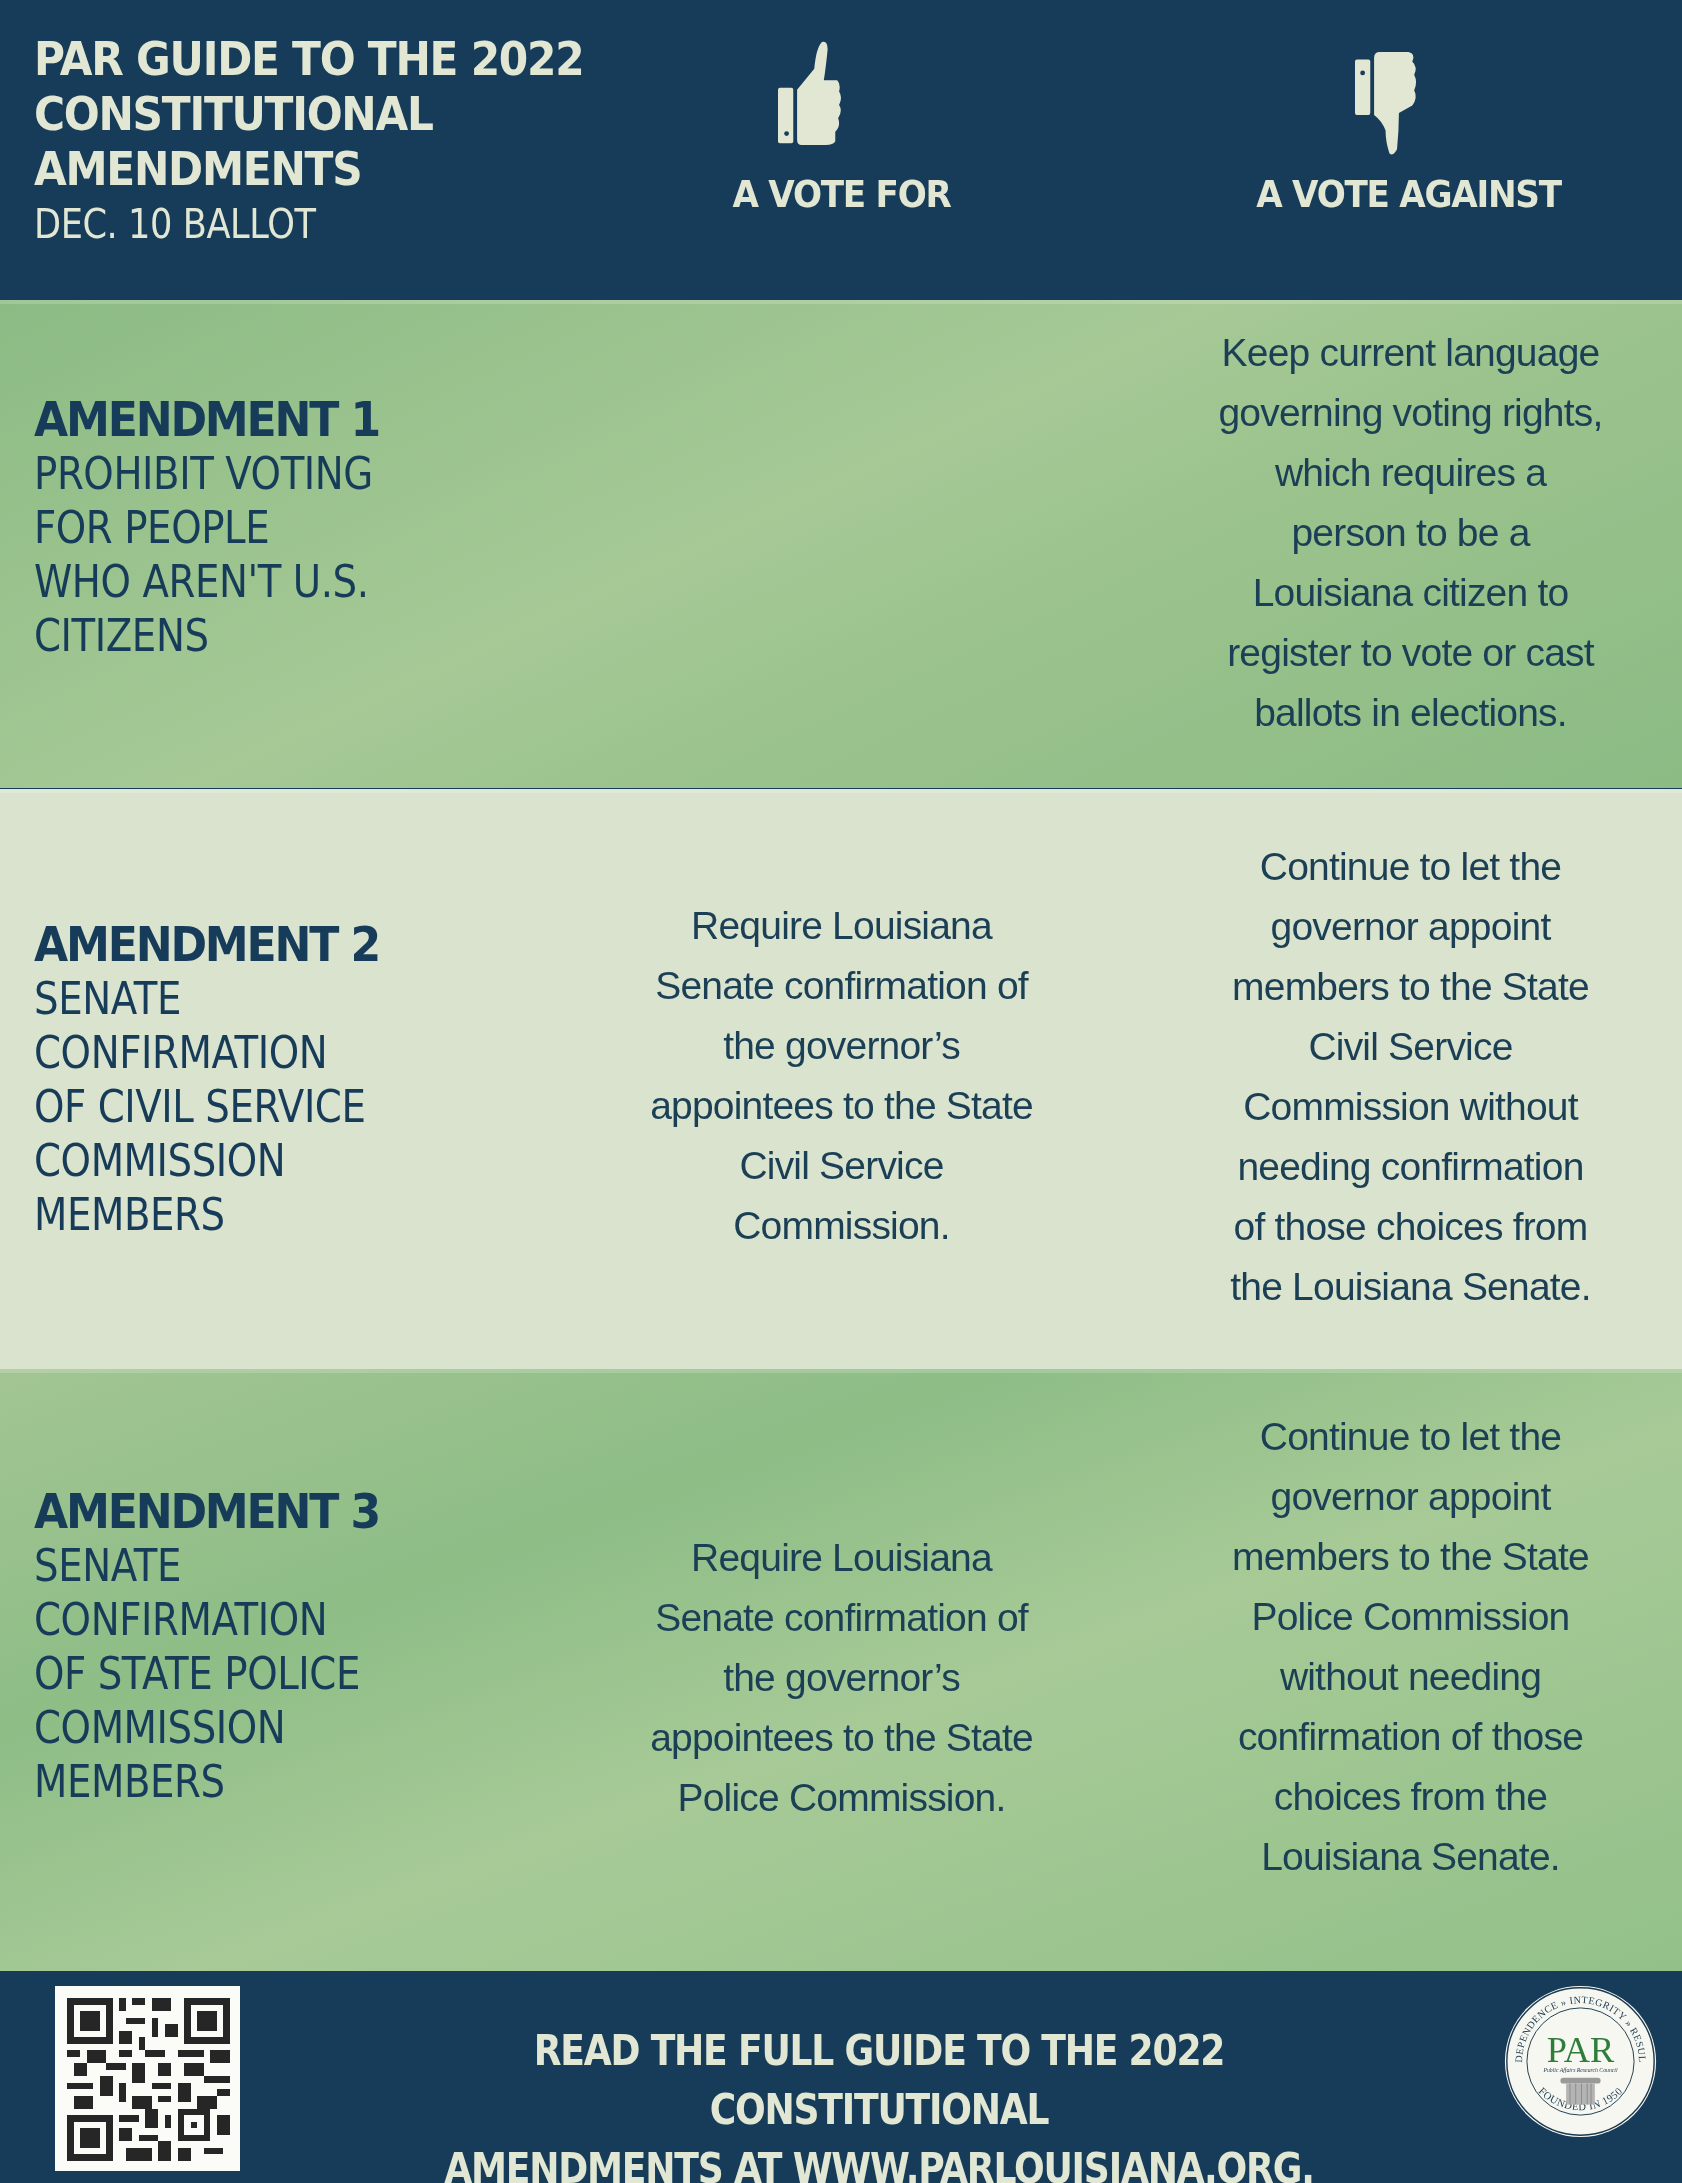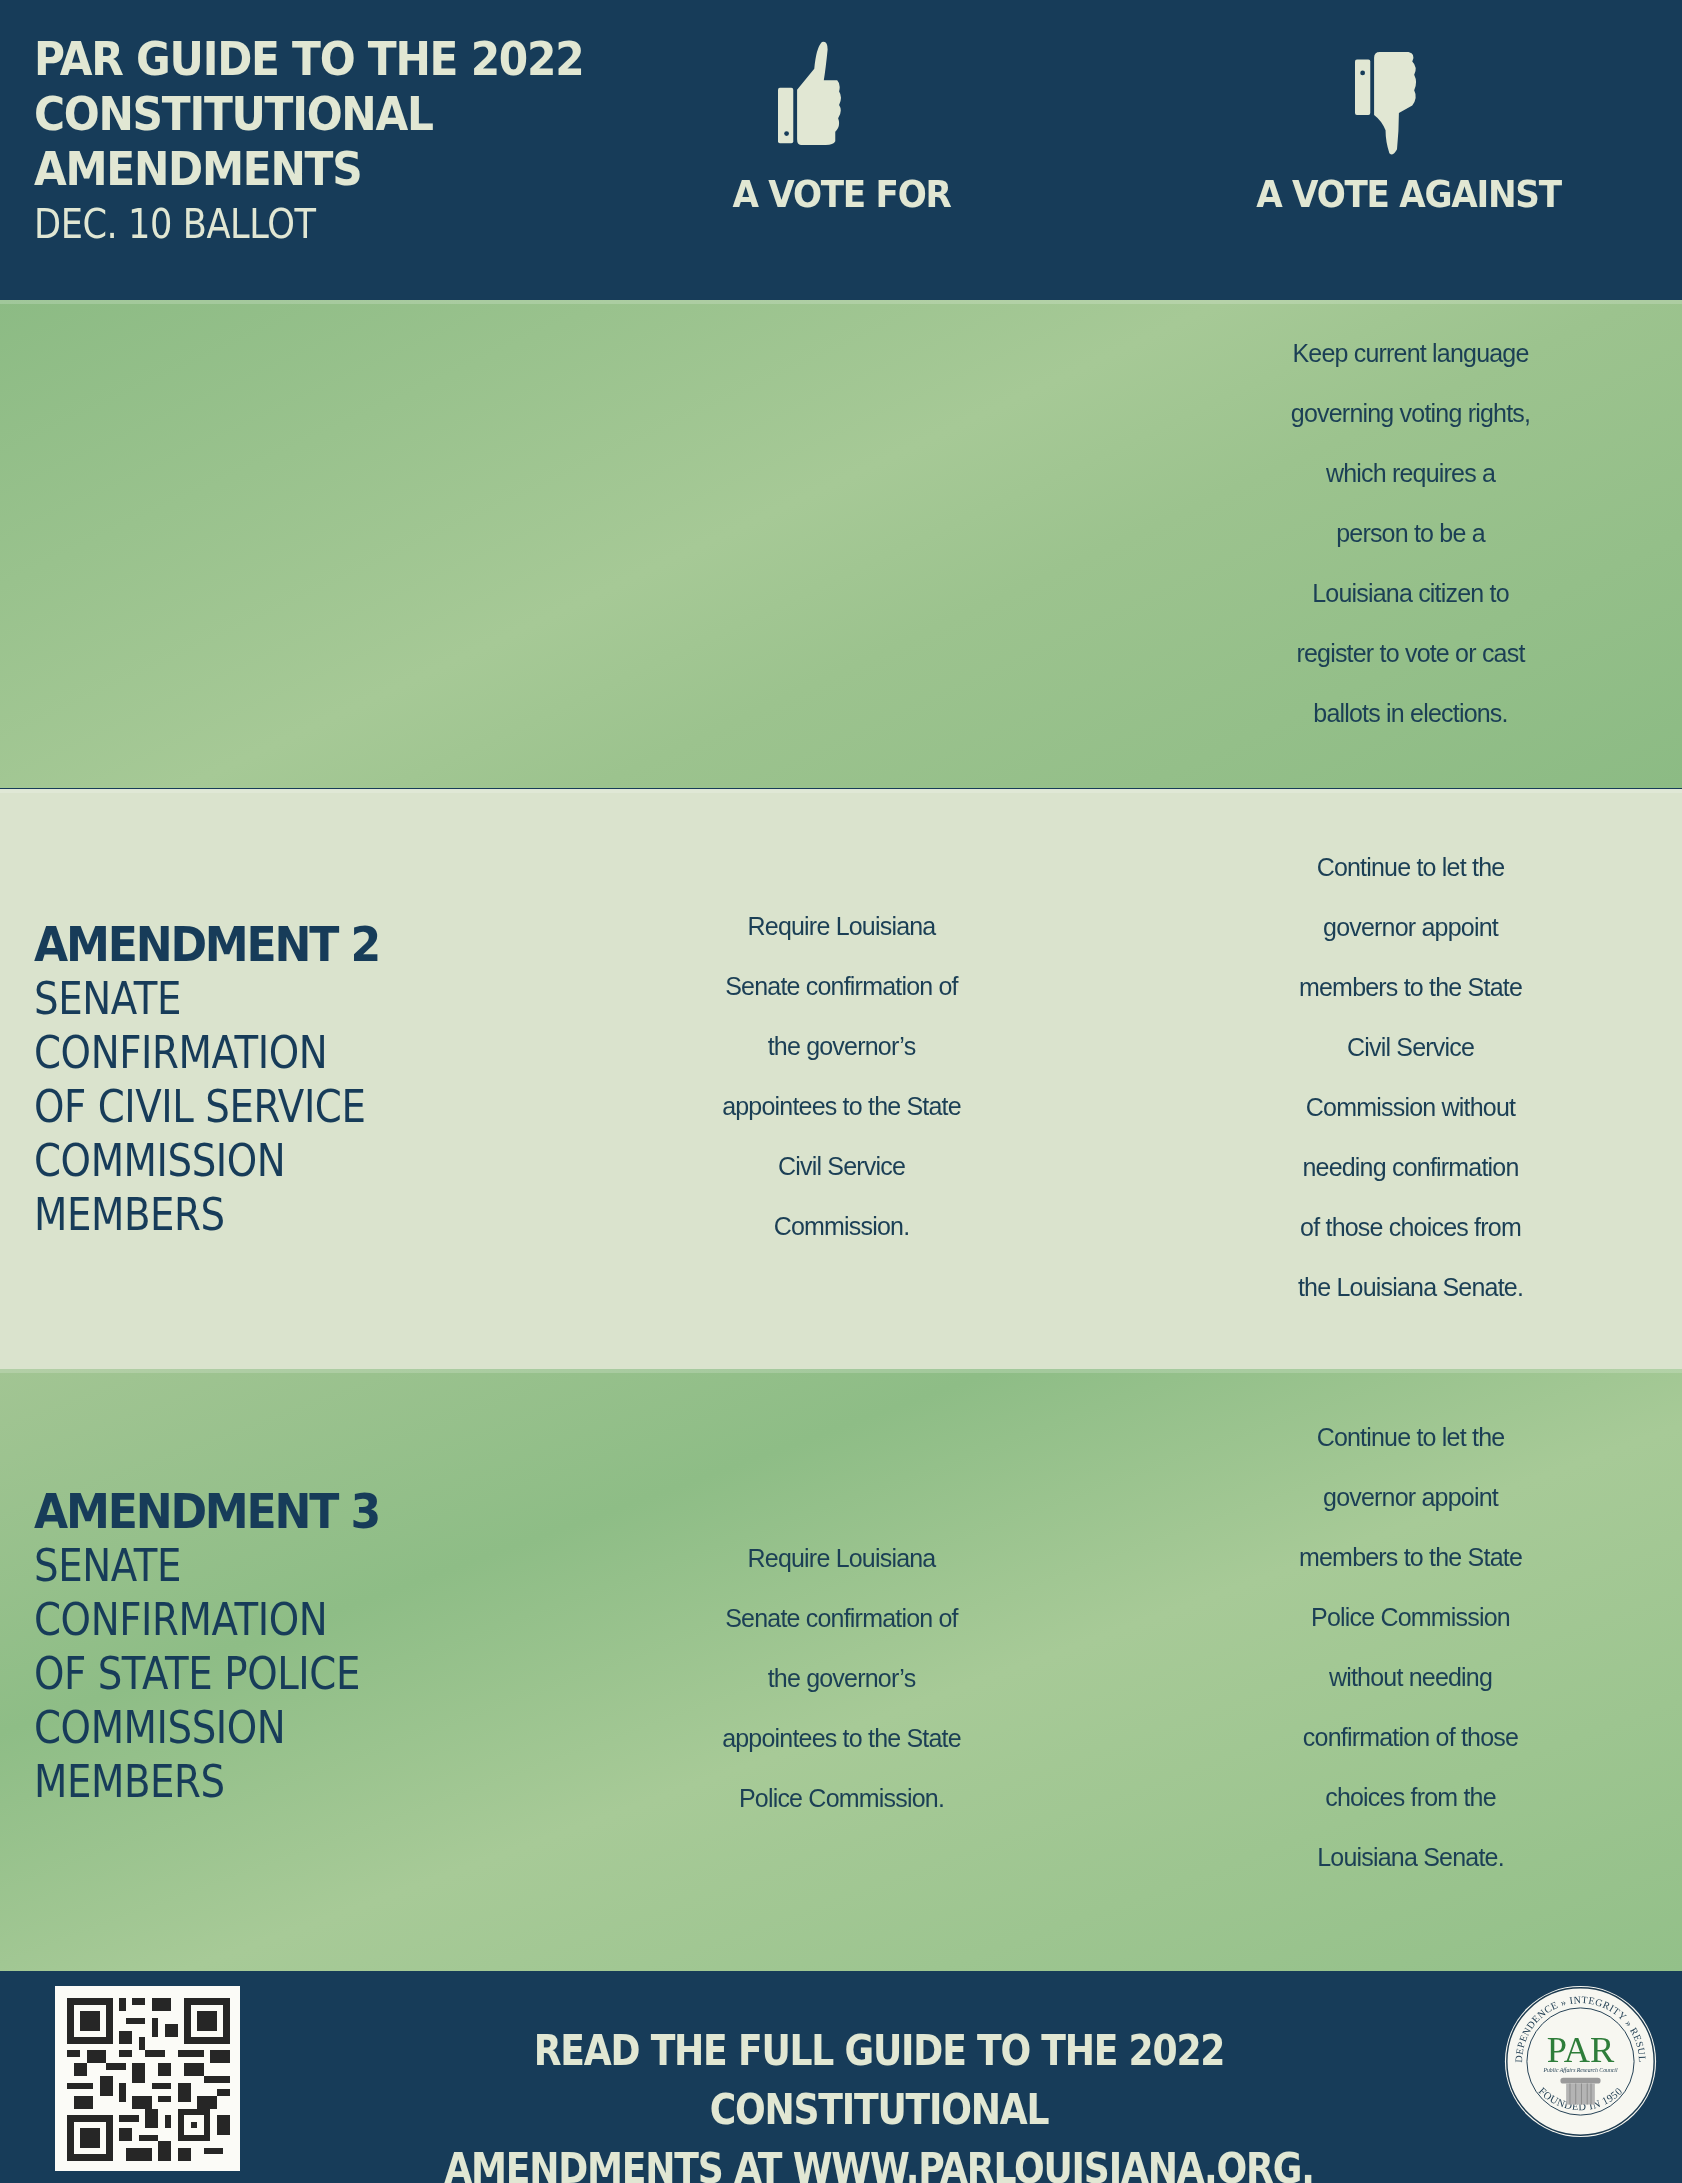--- a/index.html
+++ b/index.html
@@ -19,21 +19,21 @@
   .row { position: absolute; left: 0; width: 1682px; }
   .row1 { top: 300px; height: 488px; background: linear-gradient(155deg, #8cbb84 0%, #a6c996 45%, #9cc38e 60%, #8cbb84 100%); }
   .row2 { top: 789px; height: 580px; background: #dae3cd; }
   .row3 { top: 1369px; height: 602px; background: linear-gradient(160deg, #a2c593 0%, #8ebd86 30%, #a7ca97 55%, #93c089 100%); }
   .row::before { content: ""; position: absolute; left: 0; top: 0; width: 100%; height: 3.8px; background: rgba(255,255,255,0.18); }
 
   .amend { position: absolute; left: 34px; color: #173c59; }
   .amend .num { font-family: "DejaVu Sans", sans-serif; font-weight: bold; font-size: 48px; letter-spacing: -2.4px; line-height: 55px; display: block; transform: scaleX(0.92); transform-origin: left top; }
   .amend .desc { font-family: "DejaVu Sans", sans-serif; font-size: 44px; line-height: 54px; letter-spacing: -0.5px; display: block; transform: scaleX(0.88); transform-origin: left top; white-space: pre-line; }
 
-  .cell { position: absolute; color: #1b3f55; font-family: "Liberation Sans", sans-serif; font-size: 25px; line-height: 60px; text-align: center; white-space: pre-line; letter-spacing: -0.8px; }
+  .cell { position: absolute; color: #1b3f55; font-family: "Liberation Sans", sans-serif; font-size: 39px; line-height: 60px; text-align: center; white-space: pre-line; letter-spacing: -0.8px; }
   .cell.for { left: 574px; width: 535px; }
   .cell.against { left: 1138px; width: 545px; }
 
   .footer { position: absolute; left: 0; top: 1971px; width: 1682px; height: 212px; background: #173c59; padding-left: 48px; }
   .qr { position: absolute; left: 55px; top: 15.3px; width: 185px; height: 185px; background: #fbfbf7; padding: 11.5px; }
   .qr svg { width: 163px; height: 163px; display: block; }
   .cta { position: absolute; left: 277px; top: 50px; width: 1204px; text-align: center; color: #e1e7d3; font-family: "DejaVu Sans", sans-serif; font-weight: bold; font-size: 42px; line-height: 59px; letter-spacing: -1.4px; transform: scaleX(0.86); white-space: pre-line; }
   .logo { position: absolute; left: 1503px; top: 13.4px; width: 155px; height: 155px; }
 </style>
 </head>
@@ -54,20 +54,27 @@
 
   <svg class="thumb down" viewBox="0 0 66 112">
     <rect x="0" y="10" width="16" height="58" rx="2" fill="#e1e7d3"></rect>
     <circle cx="8" cy="24" r="2.5" fill="#173c59"></circle>
     <path d="M20 8 Q20 2 26 2 L56 2 Q64 4 60 12 Q66 18 62 26 Q66 34 62 42 Q66 50 60 58 L46 66 Q46 84 44 104 Q40 112 36 108 Q32 96 32 84 Q28 74 20 68 Z" fill="#e1e7d3"></path>
   </svg>
   <div class="col-head against">A VOTE AGAINST</div>
 </div>
 
 <div class="row row1">
+  <div class="amend" style="top:92px">
+    <span class="num">AMENDMENT 1</span>
+    <span class="desc">PROHIBIT VOTING
+FOR PEOPLE
+WHO AREN'T U.S.
+CITIZENS</span>
+  </div>
   <div class="cell against" style="top:23px">Keep current language
 governing voting rights,
 which requires a
 person to be a
 Louisiana citizen to
 register to vote or cast
 ballots in elections.</div>
 </div>
 
 <div class="row row2">

